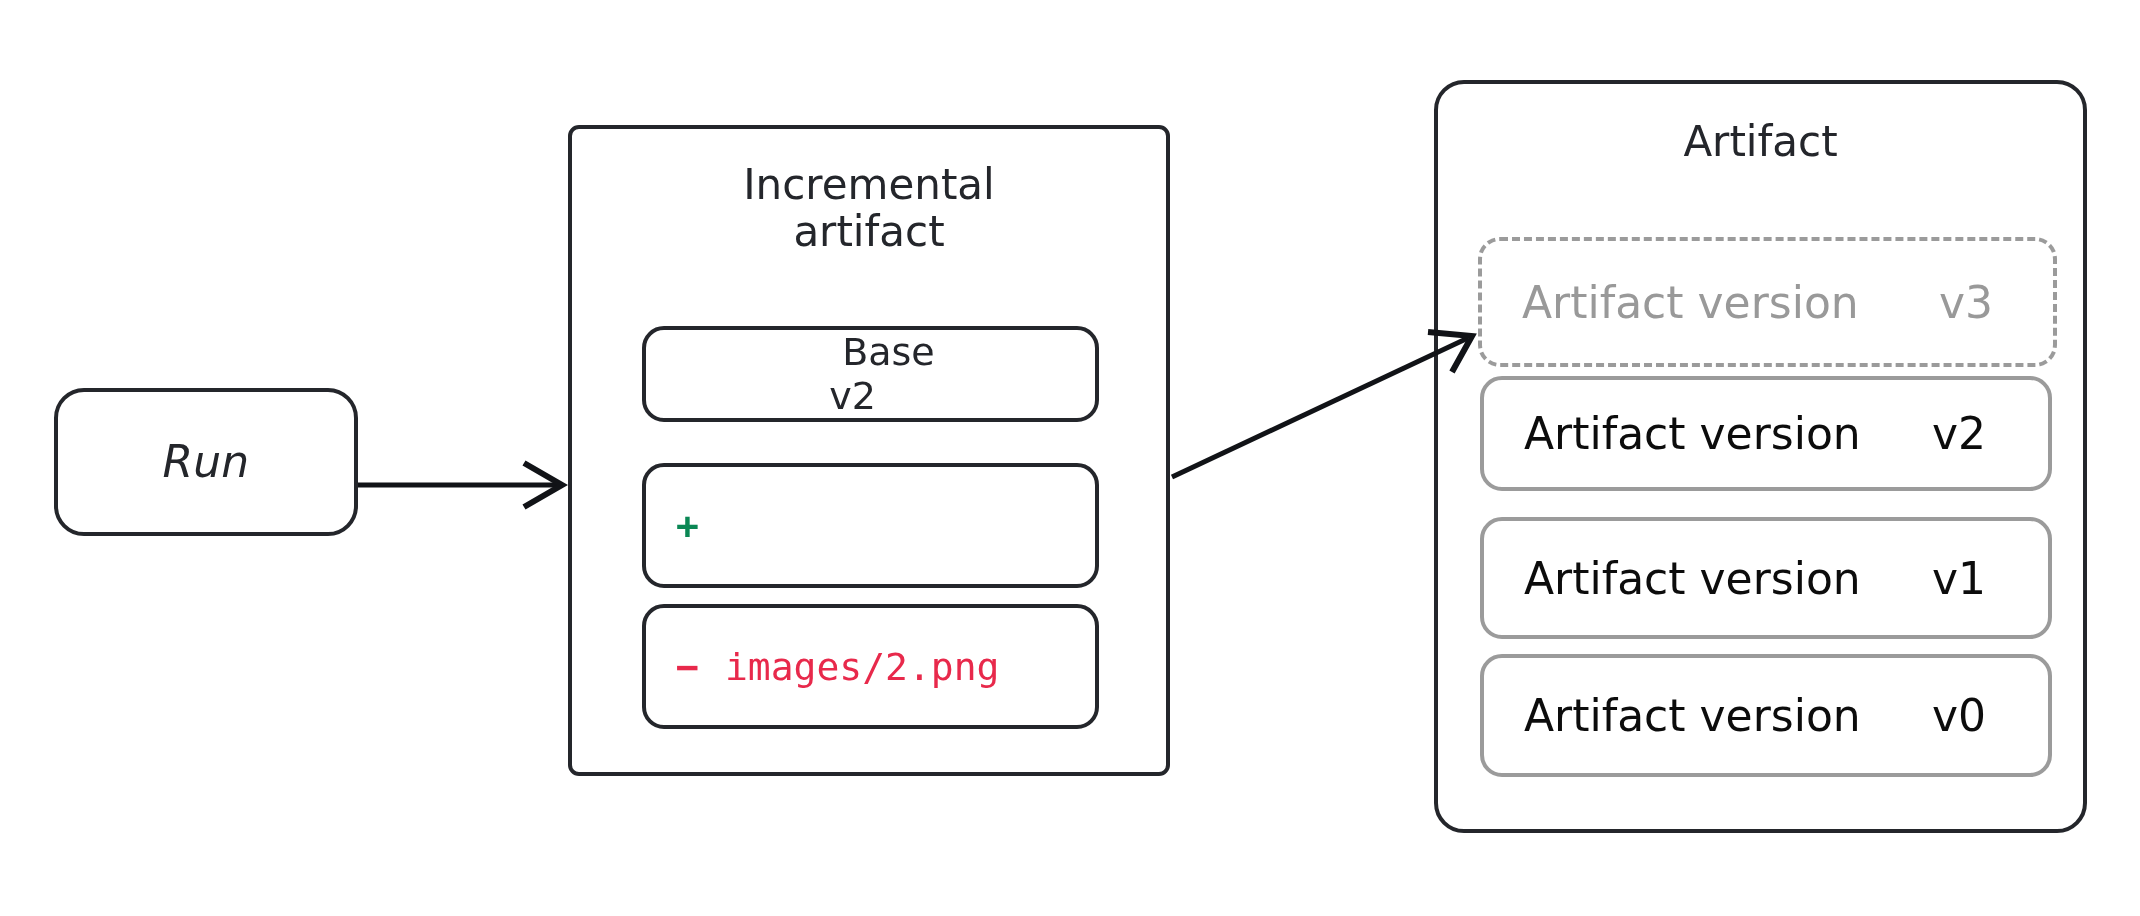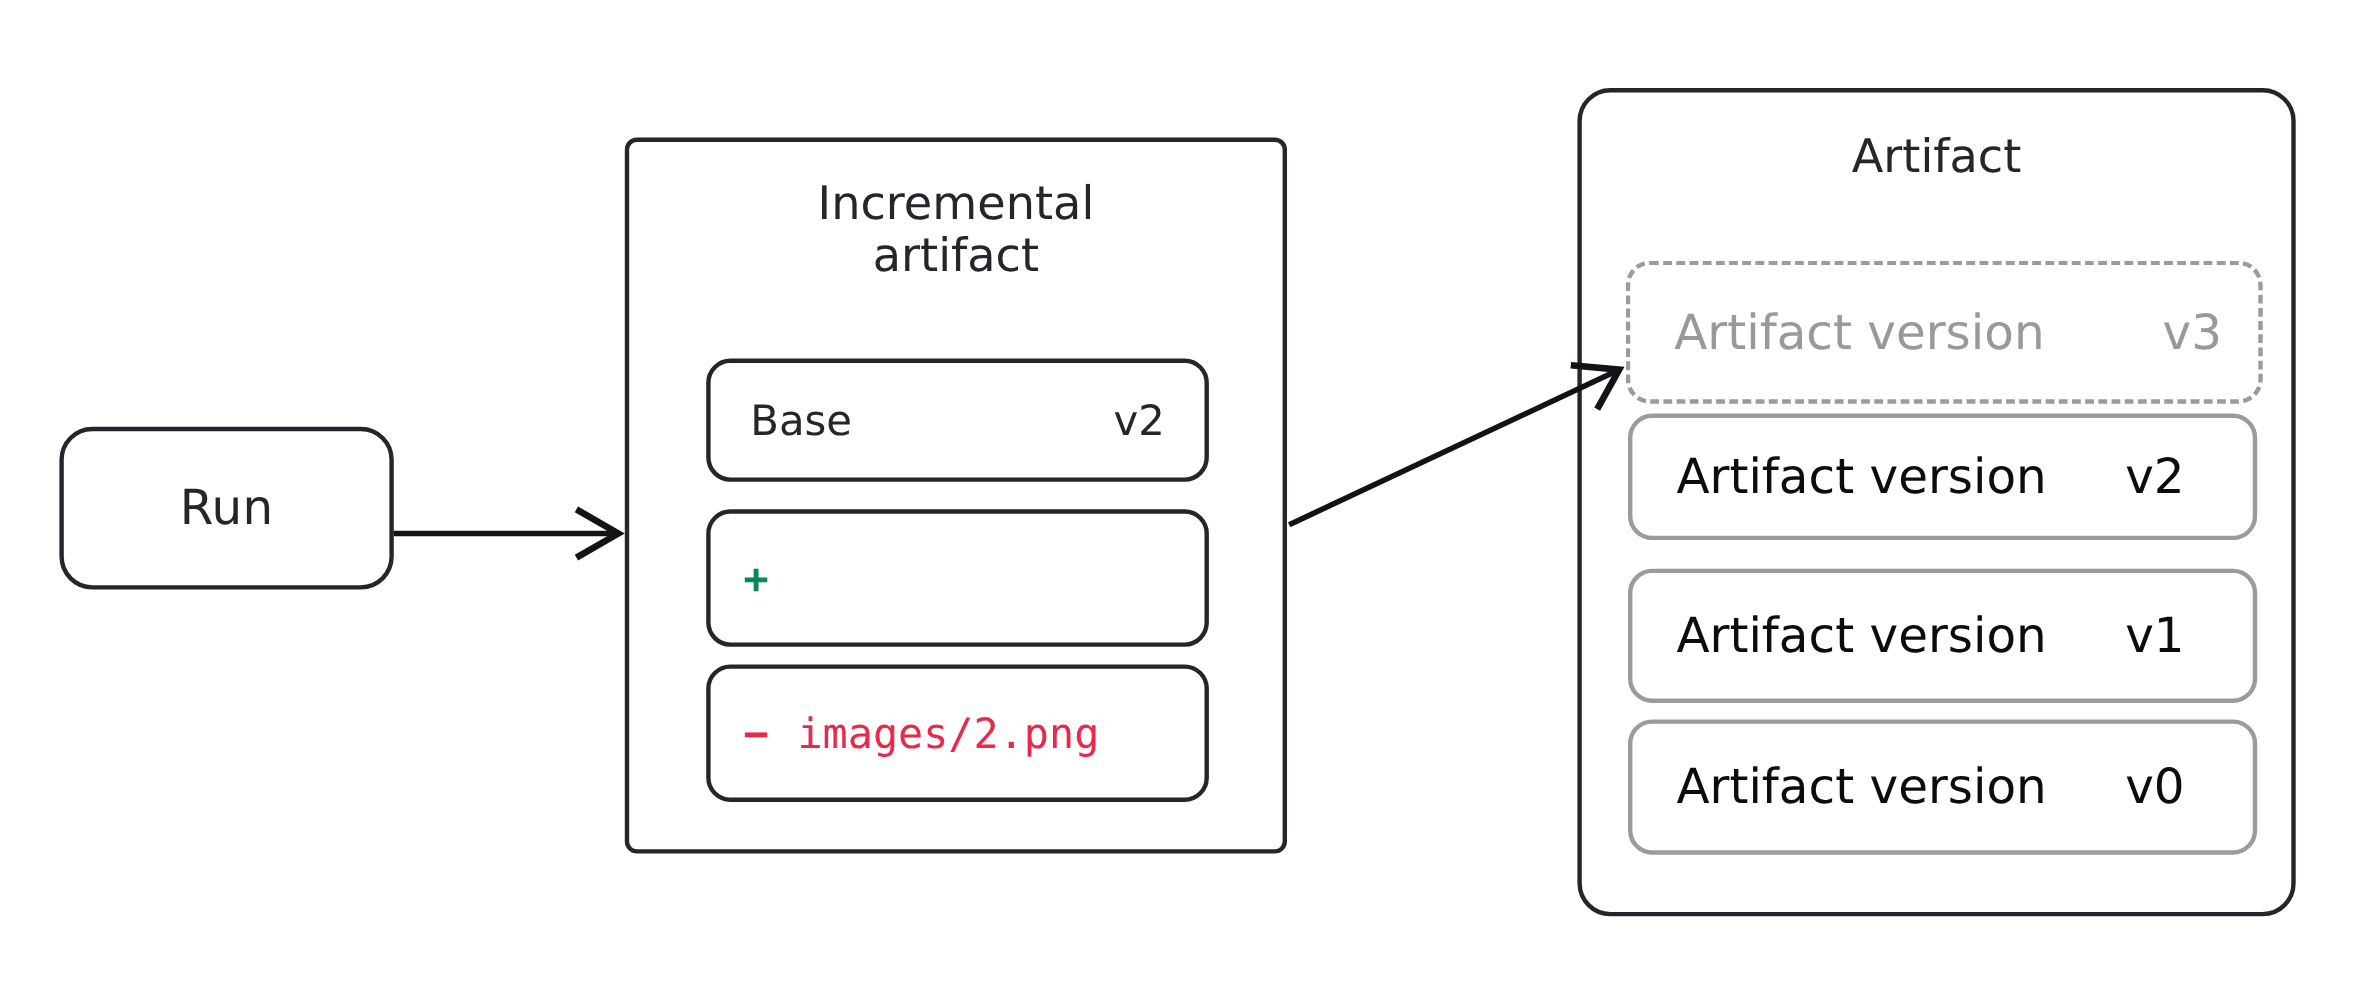--- a/index.html
+++ b/index.html
@@ -35,20 +35,21 @@
 
   
   #run-node {
     left: 54px;
     top: 388px;
     width: 304px;
     height: 148px;
     display: flex;
     align-items: center;
     justify-content: center;
+    font-style: italic;
   }
   #run-node .node-label {
     font-size: 44px;
     color: #24262b;
     line-height: 1;
     letter-spacing: .2px;
   }
 
   
   #incremental-node {
@@ -94,21 +95,21 @@
     border: 4px solid #24262b;
   }
   .card.gray {
     border: 4px solid #9b9b9b;
   }
   .card.dashed {
     border: 4px dashed #9b9b9b;
   }
 
   
-  #card-base   { left: 70px; top: 197px; width: 457px; height: 112px; }
+  #card-base   { left: 70px; top: 197px; width: 457px; height: 96px; flex-direction: column; }
   #card-add    { left: 70px; top: 334px; width: 457px; height: 125px; }
   #card-remove { left: 70px; top: 475px; width: 457px; height: 125px; }
 
   #card-base .label,
   #card-base .version {
     font-size: 38px;
     color: #24262b;
   }
   #card-base .label  { margin-left: 36px; }
   #card-base .version { margin-right: 36px; }
@@ -135,21 +136,21 @@
   .version-row .version {
     font-size: 44px;
     color: #0c0c0c;
   }
   .version-row .label   { margin-left: 40px; }
   .version-row .version { margin-right: 62px; }
 
   #version-v3 .label,
   #version-v3 .version { color: #999999; }
   #version-v3 .label   { margin-left: 40px; }
-  #version-v3 .version { margin-right: 33px; }
+  #version-v3 .version { margin-right: 60px; }
 
   
   .arrow-layer {
     position: absolute;
     left: 0;
     top: 0;
     width: 2140px;
     height: 916px;
     pointer-events: none;
   }

